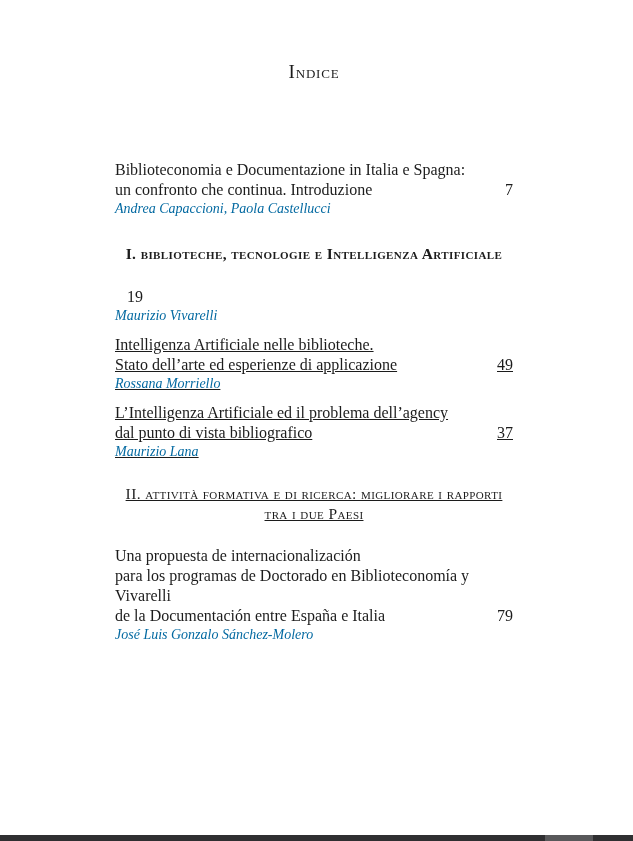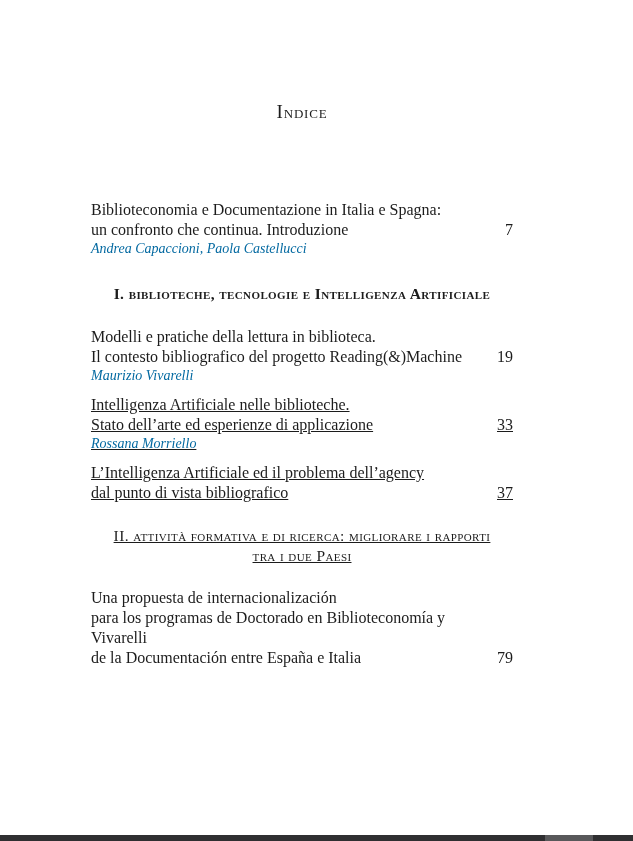--- a/index.html
+++ b/index.html
@@ -4,21 +4,21 @@
 <style>
   * { margin: 0; padding: 0; box-sizing: border-box; }
   html, body { width: 633px; height: 841px; }
   body {
     background: #ffffff;
     font-family: "Liberation Serif", "DejaVu Serif", serif;
     color: #1c1c1c;
     position: relative;
     overflow: hidden;
   }
-  .content { padding: 100px 120px 0 91px; }
+  .content { padding: 60px 120px 0 91px; margin-left: 24px; }
 
   .toc-title {
     font-weight: normal;
     font-variant: small-caps;
     font-size: 19px;
     line-height: 24px;
     text-align: center;
     letter-spacing: 0.8px;
   }
 
@@ -93,54 +93,54 @@
 un confronto che continua. Introduzione</div>
       <div class="entry-page">7</div>
     </div>
     <div class="entry-author">Andrea Capaccioni, Paola Castellucci</div>
   </div>
 
   <h2 class="section-heading section-0">I. biblioteche, tecnologie e Intelligenza Artificiale</h2>
 
   <div class="entry entry-1">
     <div class="title-row">
-      <div class="entry-title">Modelli e pratiche della lettura in biblioteca.
-Il contesto bibliografico del progetto Reading(&amp;)Machine</div>
       <div class="entry-page">19</div>
     </div>
     <div class="entry-author">Maurizio Vivarelli</div>
   </div>
 
   <div class="entry entry-2">
     <div class="title-row">
       <div class="entry-title">Intelligenza Artificiale nelle biblioteche.
 Stato dell’arte ed esperienze di applicazione</div>
-      <div class="entry-page">33</div>
+      <div class="entry-page">49</div>
     </div>
     <div class="entry-author">Rossana Morriello</div>
   </div>
 
   <div class="entry entry-3">
     <div class="title-row">
       <div class="entry-title">L’Intelligenza Artificiale ed il problema dell’agency
 dal punto di vista bibliografico</div>
       <div class="entry-page">37</div>
     </div>
+    <div class="entry-author">Maurizio Lana</div>
   </div>
 
 
   <h2 class="section-heading section-1">II. attività formativa e di ricerca: migliorare i rapporti
 tra i due Paesi</h2>
 
   <div class="entry entry-5">
     <div class="title-row">
       <div class="entry-title">Una propuesta de internacionalización
 para los programas de Doctorado en Biblioteconomía y Vivarelli
 de la Documentación entre España e Italia</div>
       <div class="entry-page">79</div>
     </div>
+    <div class="entry-author">José Luis Gonzalo Sánchez-Molero</div>
   </div>
 
 </div>
 
 <div class="scan-bar">
   <span class="scan-bar-light"></span>
 </div>
 
 </body></html>

